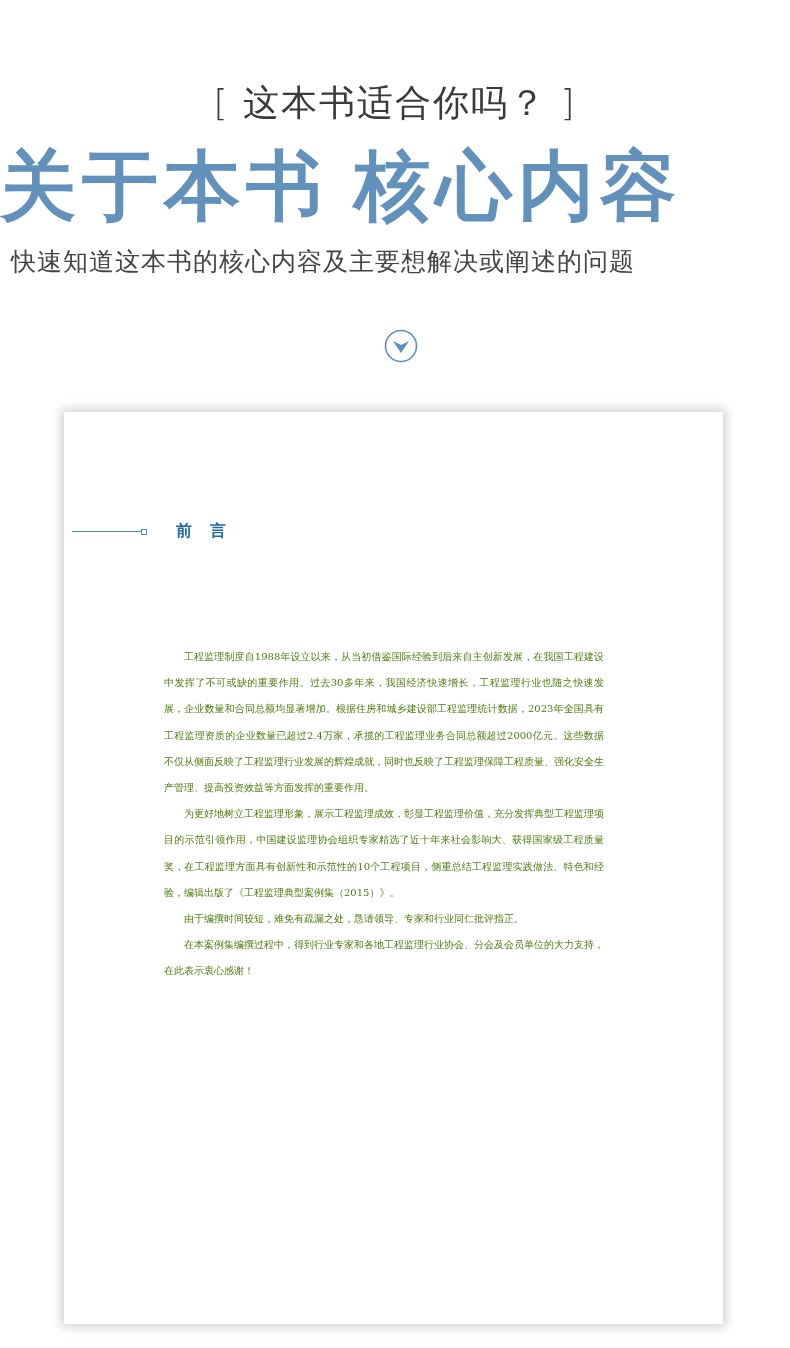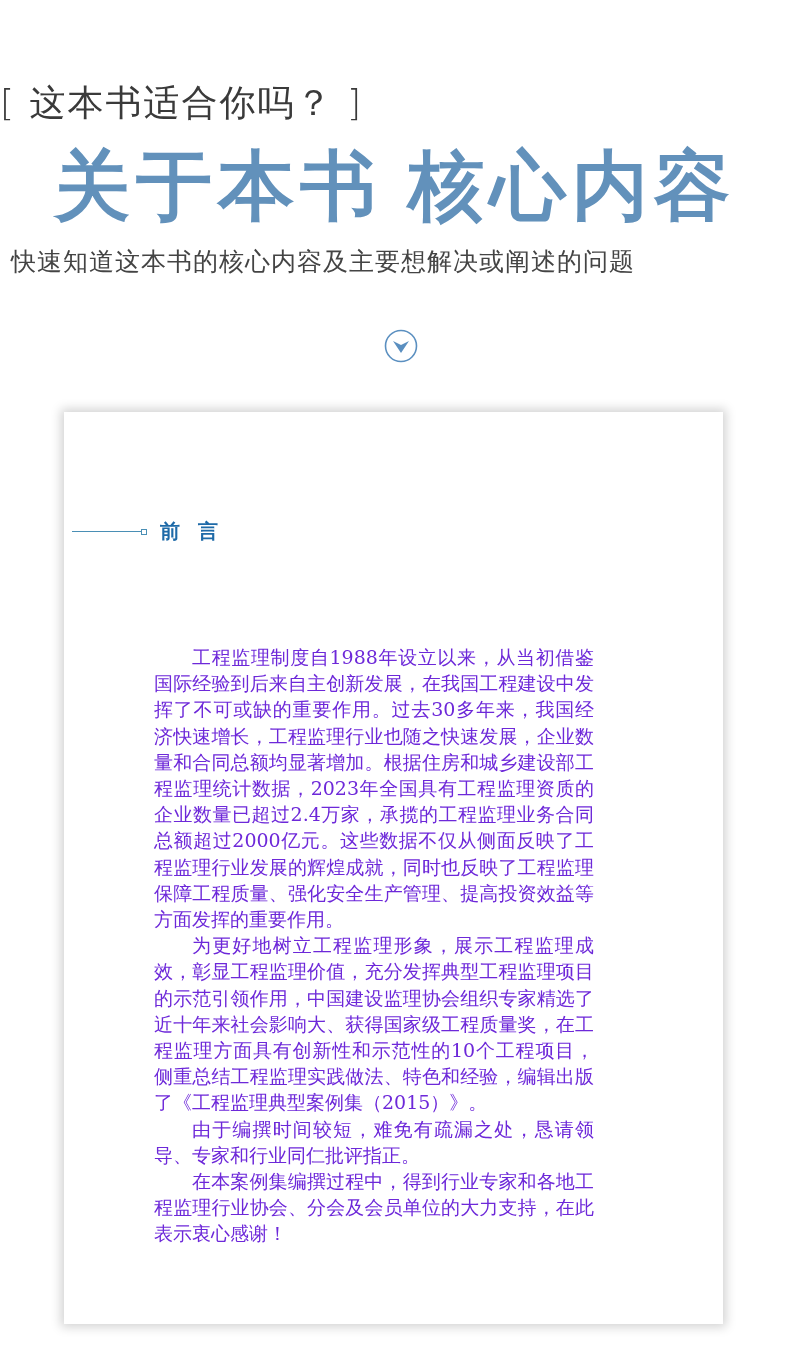--- a/index.html
+++ b/index.html
@@ -1,27 +1,27 @@
 <!DOCTYPE html>
 <html><head>
   <meta charset="utf-8">
   <style>
     * { box-sizing: border-box; margin: 0; padding: 0; }
     html, body { width: 790px; height: 1348px; background: #ffffff; overflow: hidden; }
     body { position: relative; font-family: "DejaVu Sans", sans-serif; color: #333; }
 
     .eyebrow {
       position: absolute; left: 0; top: 78px; width: 790px;
-      font-size: 36px; color: #3a3a3a; letter-spacing: 2px;
+      text-align: center; font-size: 36px; color: #3a3a3a; letter-spacing: 2px;
       font-family: "DejaVu Sans", sans-serif; line-height: 50px;
     }
     .eyebrow .bracket { font-weight: 300; color: #3a3a3a; }
     .hero-title {
       position: absolute; left: 0; top: 140px; width: 790px;
-      text-align: center; font-size: 76px; font-weight: bold;
+      font-size: 76px; font-weight: bold;
       color: #6291bb; letter-spacing: 6px; line-height: 92px;
       font-family: "DejaVu Serif", serif;
     }
     .hero-title .gap { display: inline-block; width: 26px; }
     .subtitle {
       position: absolute; left: 11px; top: 242px; width: 750px;
       text-align: left; font-size: 25px; color: #444; letter-spacing: 1px;
       line-height: 40px;
     }
     .down-arrow {
@@ -37,28 +37,28 @@
       position: absolute; left: 8px; top: 104px; height: 30px; display: flex; align-items: center;
     }
     .section-line {
       width: 72px; height: 1px; background: #4a8fb5; position: relative;
     }
     .section-line::after {
       content: ""; position: absolute; right: -3px; top: -2px; width: 4px; height: 4px;
       border: 1px solid #4a8fb5; background: #fff;
     }
     .section-title {
-      margin-left: 16px; font-size: 20px; font-weight: bold; color: #1e6aa8;
+      margin-left: 32px; font-size: 16px; font-weight: bold; color: #1e6aa8;
       letter-spacing: 18px; font-family: "DejaVu Sans", sans-serif;
     }
 
     .body-text {
-      position: absolute; left: 90px; top: 232px; width: 440px;
-      font-family: "DejaVu Serif", serif; font-size: 19px; line-height: 26.2px;
-      color: #6d28d9; text-align: justify;
+      position: absolute; left: 100px; top: 232px; width: 440px;
+      font-family: "DejaVu Serif", serif; font-size: 10px; line-height: 26.2px;
+      color: #4d7c0f; text-align: justify;
     }
     .body-text p { text-indent: 2em; }
   </style>
 </head>
 <body>
 
 <div class="eyebrow">
   <span class="bracket">[</span>
   <span>这本书适合你吗？</span>
   <span class="bracket">]</span>

